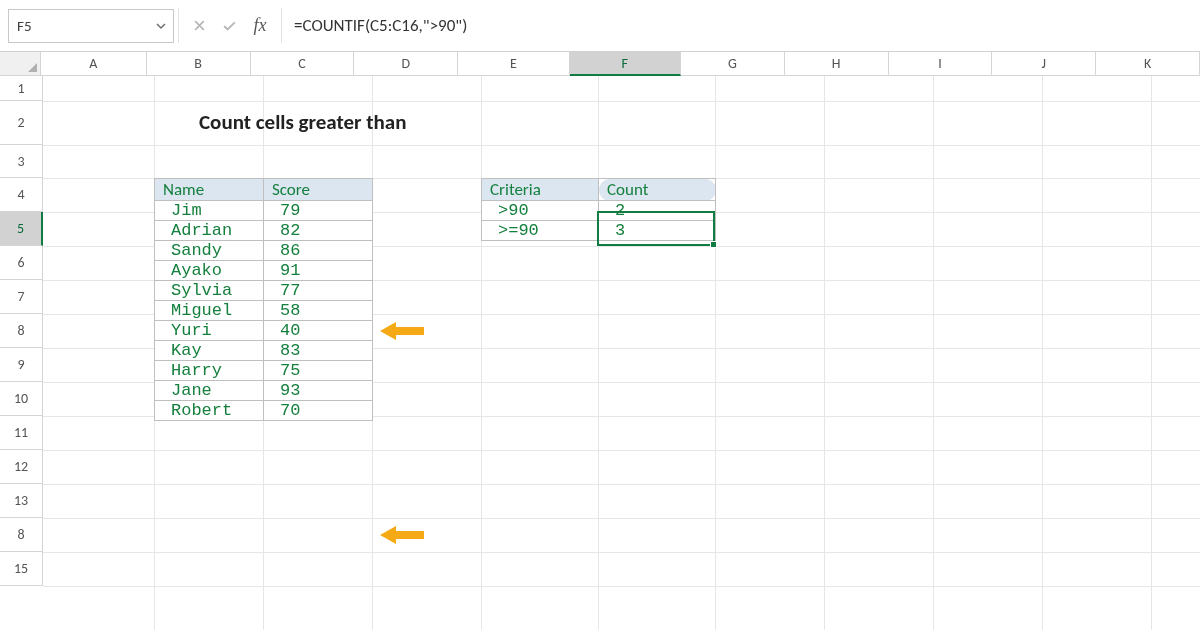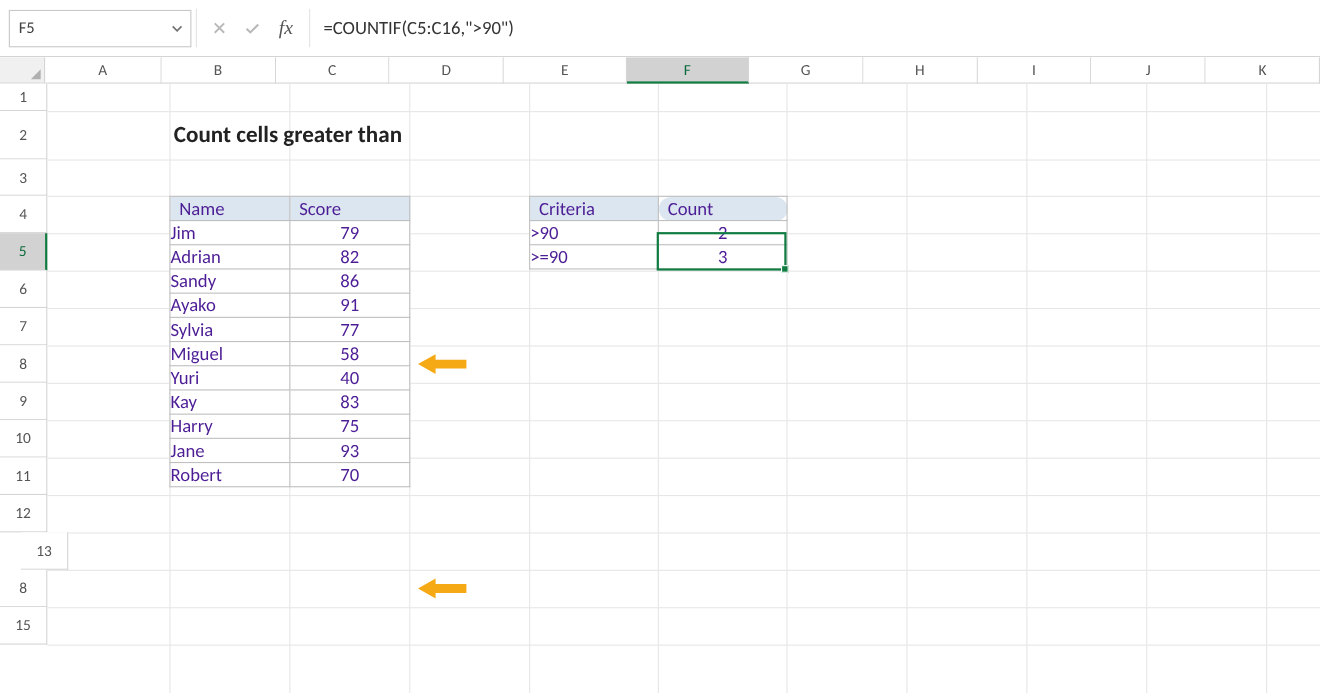--- a/index.html
+++ b/index.html
@@ -168,42 +168,43 @@
   .gridlines .vline { position:absolute; top:0; bottom:0; width:1px; background:#e6e6e6; }
   .gridlines .hline { position:absolute; left:0; right:0; height:1px; background:#e6e6e6; }
 
   
   .title-text {
     position: absolute;
     font-weight: 700;
     font-size: 21px;
     color: #222;
     z-index:3;
+    margin-left:41px;
   }
 
   .data-table {
     position: absolute;
     border-collapse: collapse;
     z-index:3;
     background:#fff;
   }
   .data-table th, .data-table td {
     border: 1px solid #bfbfbf;
     font-weight: normal;
     height: 16px;
     font-size: 17px;
-    color: #4c1d95;
+    color: #15803d;
   }
   .data-table th {
     background: #dce6f1;
     text-align: left;
     padding: 0 8px;
   }
-  .data-table td { padding: 0 0; }
-  .right { text-align: center; }
+  .data-table td { padding: 0 16px; font-family: Liberation Mono, monospace; }
+  .right { text-align: left; }
   .left { text-align: left; }
 
   .sel-cell {
     position: absolute;
     border: 2px solid #107c41;
     z-index: 4;
     pointer-events: none;
   }
   .sel-handle {
     position: absolute;
@@ -281,21 +282,21 @@
         <div class="rowhead" style="height: 33px;">3</div>
         <div class="rowhead" style="height: 34px;">4</div>
         <div class="rowhead active" style="height: 34px;">5</div>
         <div class="rowhead" style="height: 34px;">6</div>
         <div class="rowhead" style="height: 34px;">7</div>
         <div class="rowhead" style="height: 34px;">8</div>
         <div class="rowhead" style="height: 34px;">9</div>
         <div class="rowhead" style="height: 34px;">10</div>
         <div class="rowhead" style="height: 34px;">11</div>
         <div class="rowhead" style="height: 34px;">12</div>
-        <div class="rowhead" style="height: 34px; margin-left: 19px;">13</div>
+        <div class="rowhead" style="height: 34px;">13</div>
         <div class="rowhead" style="height: 34px;">8</div>
         <div class="rowhead" style="height: 34px;">15</div>
       </div>
 
     <div class="gridlines" id="gridlines">
         <div class="vline" style="left: 111px;"></div>
         <div class="vline" style="left: 220px;"></div>
         <div class="vline" style="left: 329px;"></div>
         <div class="vline" style="left: 438px;"></div>
         <div class="vline" style="left: 555px;"></div>

